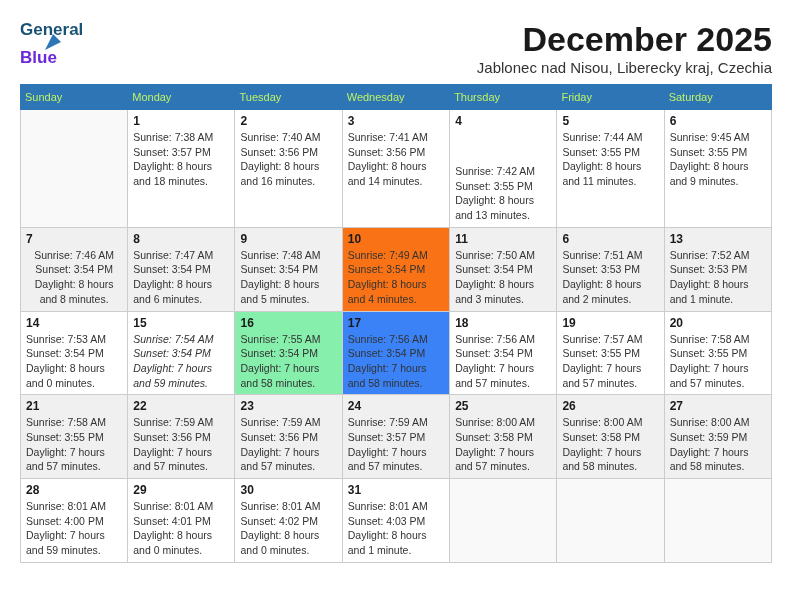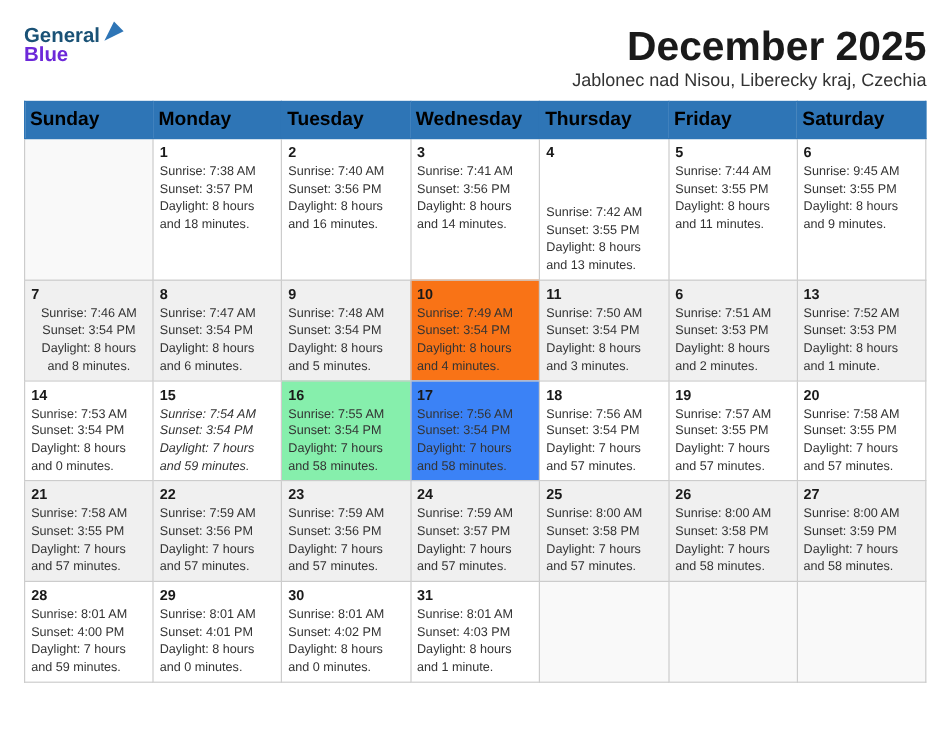--- a/index.html
+++ b/index.html
@@ -10,25 +10,25 @@
       min-height: 612px;
       padding: 20px;
     }
     .calendar {
       width: 100%;
       border-collapse: collapse;
       font-size: 11px;
     }
     .calendar thead th {
       background-color: #2e75b6;
-      color: #000000;
+      color: #bef264;
       padding: 6px 4px;
       text-align: left;
-      font-size: 16px;
-      font-weight: bold;
+      font-size: 11px;
+      font-weight: normal;
       border: 1px solid #2e75b6;
     }
     .calendar tbody td {
       border: 1px solid #ccc;
       vertical-align: top;
       padding: 4px 5px;
       min-height: 80px;
       width: 108px;
     }
     .day-number {
@@ -47,21 +47,21 @@
       background: #f9f9f9;
     }
   </style>
 </head>
 <body>
 
 <div>
   <div style="display:flex; justify-content:space-between; align-items:flex-start; margin-bottom:8px;">
     <div style="display:flex; align-items:center; gap:4px;">
       <div style="display:flex; flex-direction:column; align-items:center;">
-        <div style="display:flex; align-items:center;">
+        <div style="display:flex; align-items:center;flex-direction:column;">
           <span style="font-size:17px; font-weight:bold; color:#1a5276;">General</span>
           <svg width="20" height="20" viewBox="0 0 20 20" style="margin-left:2px; margin-top:-8px;">
             <polygon points="2,18 10,2 18,10" fill="#2e75b6"></polygon>
           </svg>
         </div>
         <span style="font-size:17px; font-weight:bold; color:#6d28d9; margin-top:-4px; align-self:flex-start;">Blue</span>
       </div>
     </div>
     <div style="text-align:right;">
       <div style="font-size:34px; font-weight:bold; color:#1a1a1a;">December 2025</div>

